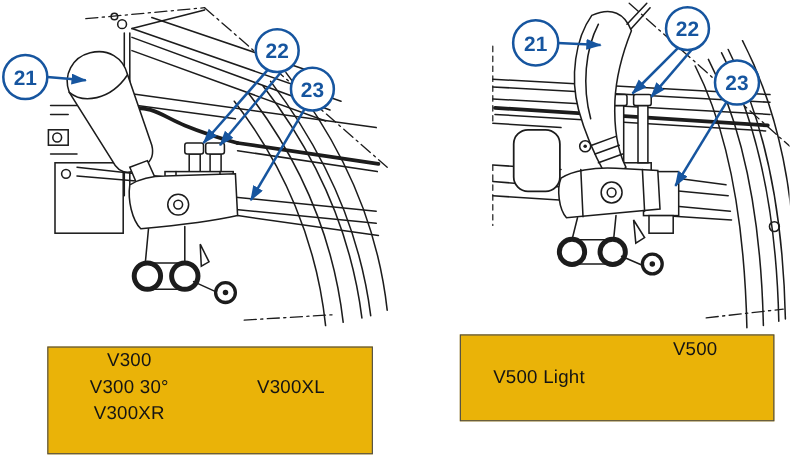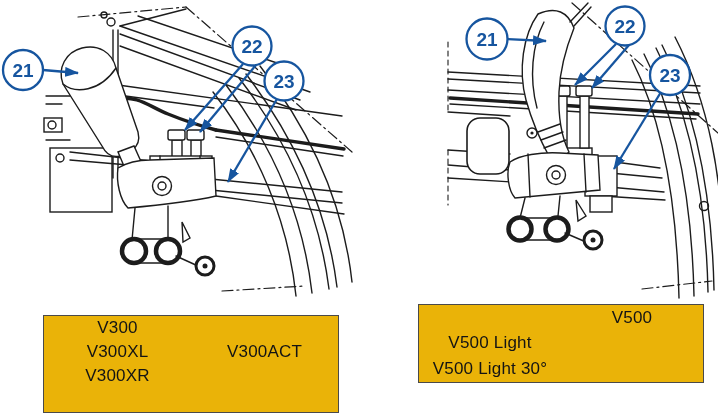--- a/index.html
+++ b/index.html
@@ -244,26 +244,25 @@
         <line x1="301" y1="92" x2="254" y2="169" marker-end="url(#ah-r)"></line>
         <circle cx="310" cy="75" r="20" fill="#fff"></circle>
         <text class="callout-num" x="310" y="82" text-anchor="middle" fill="#16559F" stroke="none">23</text>
       </g>
     </g>
   </svg>
 
   <div id="left-model-box" class="model-box">
     <div class="cell">V300</div>
     <div class="cell"></div>
+    <div class="cell">V300 30°</div>
     <div class="cell">V300XL</div>
-    <div class="cell">V300ACT</div>
     <div class="cell">V300XR</div>
   </div>
 
   <div id="right-model-box" class="model-box">
     <div class="cell"></div>
     <div class="cell">V500</div>
     <div class="cell">V500 Light</div>
     <div class="cell"></div>
-    <div class="cell">V500 Light 30°</div>
   </div>
 
 </div>
 
 </body></html>

